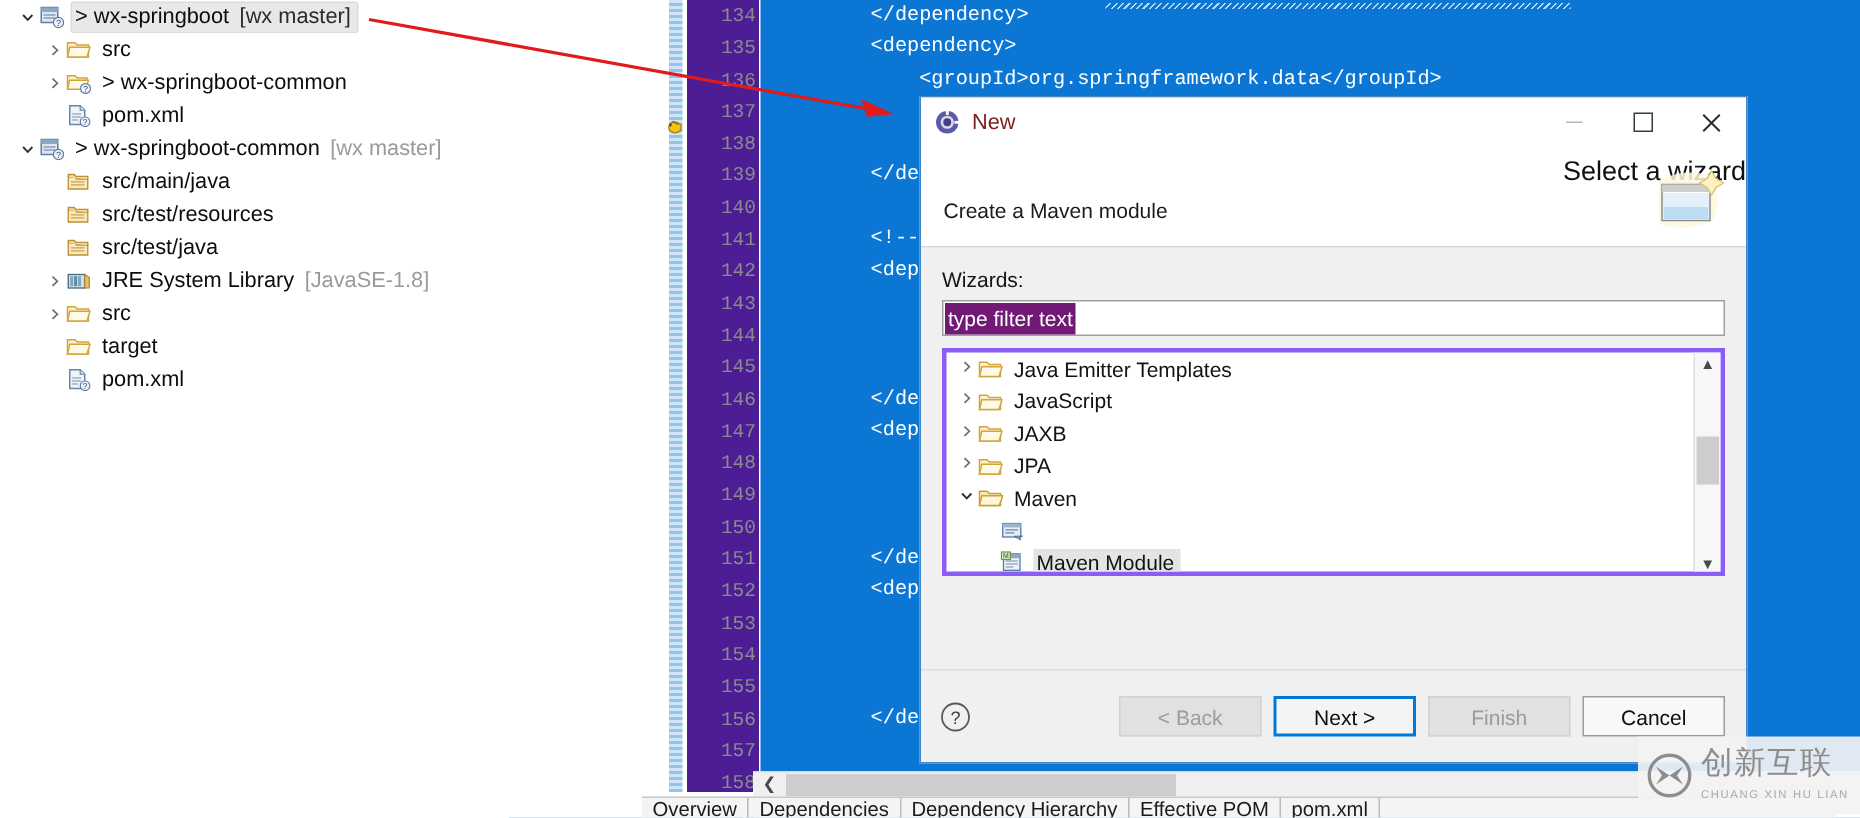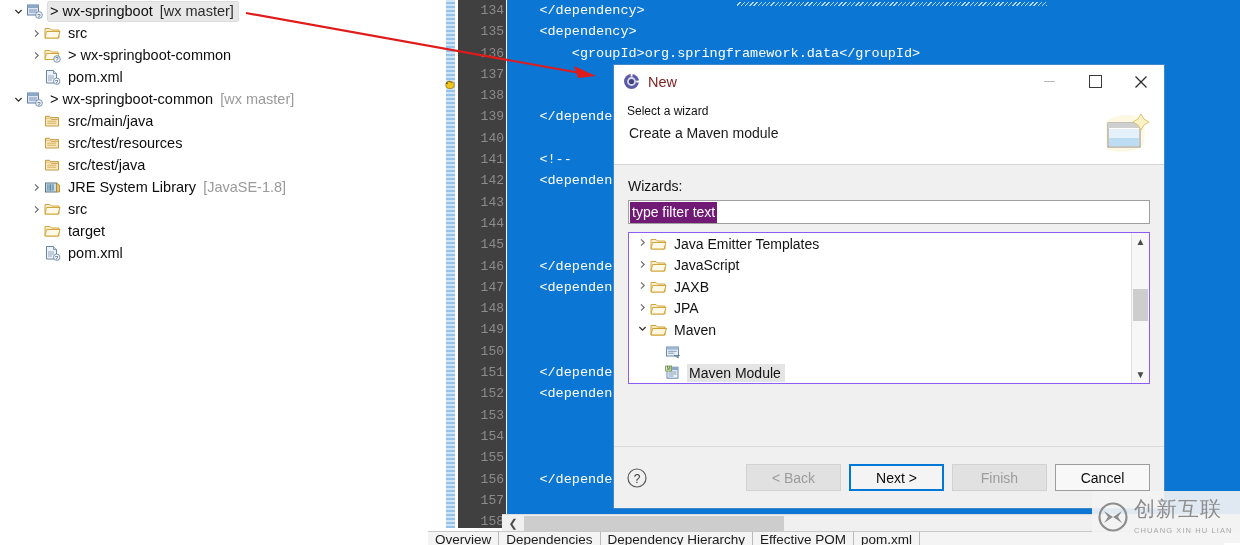--- a/index.html
+++ b/index.html
@@ -77,21 +77,21 @@
       0deg, #8fc0ea 0px, #8fc0ea 2px, #cfe3f6 2px, #cfe3f6 4px);
     opacity: .95;
   }
   .warn-icon {
     position: absolute; left: 0px; top: 78px;
     width: 14px; height: 14px;
   }
   #linenums {
     position: absolute; left: 14px; top: 0;
     width: 48px; height: 528px;
-    background: #404040;
+    background: #4c1d95;
     font-family: "Liberation Mono", monospace;
     font-size: 13px;
     color: #8b8b8b;
     text-align: right;
     padding-top: 0px;
     box-sizing: border-box;
   }
   .lnrow {
     height: 21.3px; line-height: 21.3px;
     padding-right: 2px;
@@ -107,21 +107,22 @@
     width: 733px; height: 528px;
     background: #0b76d4;
     font-family: "Liberation Mono", monospace;
     font-size: 13.5px;
     color: #ffffff;
     overflow: hidden;
   }
   .coderow {
     height: 21.3px; line-height: 21.3px;
     white-space: pre;
-    padding-left: 0;
+    padding-left: 13px;
+    margin-left: 28px;
   }
   .squig {
     position: absolute; left: 230px; top: 2px;
     width: 310px; height: 4px;
     background: repeating-linear-gradient(
         -45deg, #b7d9f3 0 1px, transparent 1px 3px);
   }
   #hscroll {
     position: absolute; left: 58px; top: 514px;
     width: 738px; height: 17px;
@@ -200,22 +201,23 @@
 
   #dlg-header {
     height: 67px; min-height: 67px;
     background: #ffffff;
     border-bottom: 1px solid #d6d6d6;
     position: relative;
     padding: 6px 0 0 13px;
     box-sizing: border-box;
   }
   #dlg-header .h-title {
-    font-size: 12px; color: #111111;
+    font-size: 18px; color: #111111;
     margin-bottom: 7px;
+    text-align: right;
   }
   #dlg-header .h-sub {
     font-size: 14px; color: #1b1b1b;
     margin-left: 2px;
   }
   #wizard-banner {
     position: absolute; right: 12px; top: 7px;
     width: 56px; height: 56px;
   }
 
@@ -241,21 +243,21 @@
   #filter-input .sel-text {
     background: #701a75;
     color: #ffffff;
     font-size: 14px;
     padding: 1px 2px 2px 2px;
     line-height: 18px;
   }
   #wizlist {
     position: relative;
     height: 152px;
-    border: 1px solid #8b5cf6;
+    border: 3px solid #8b5cf6;
     background: #ffffff;
     box-sizing: border-box;
     overflow: hidden;
   }
   .wrow {
     height: 21.5px;
     display: flex; align-items: center;
     font-size: 14px; color: #131313;
     white-space: nowrap;
     padding-left: 6px;

